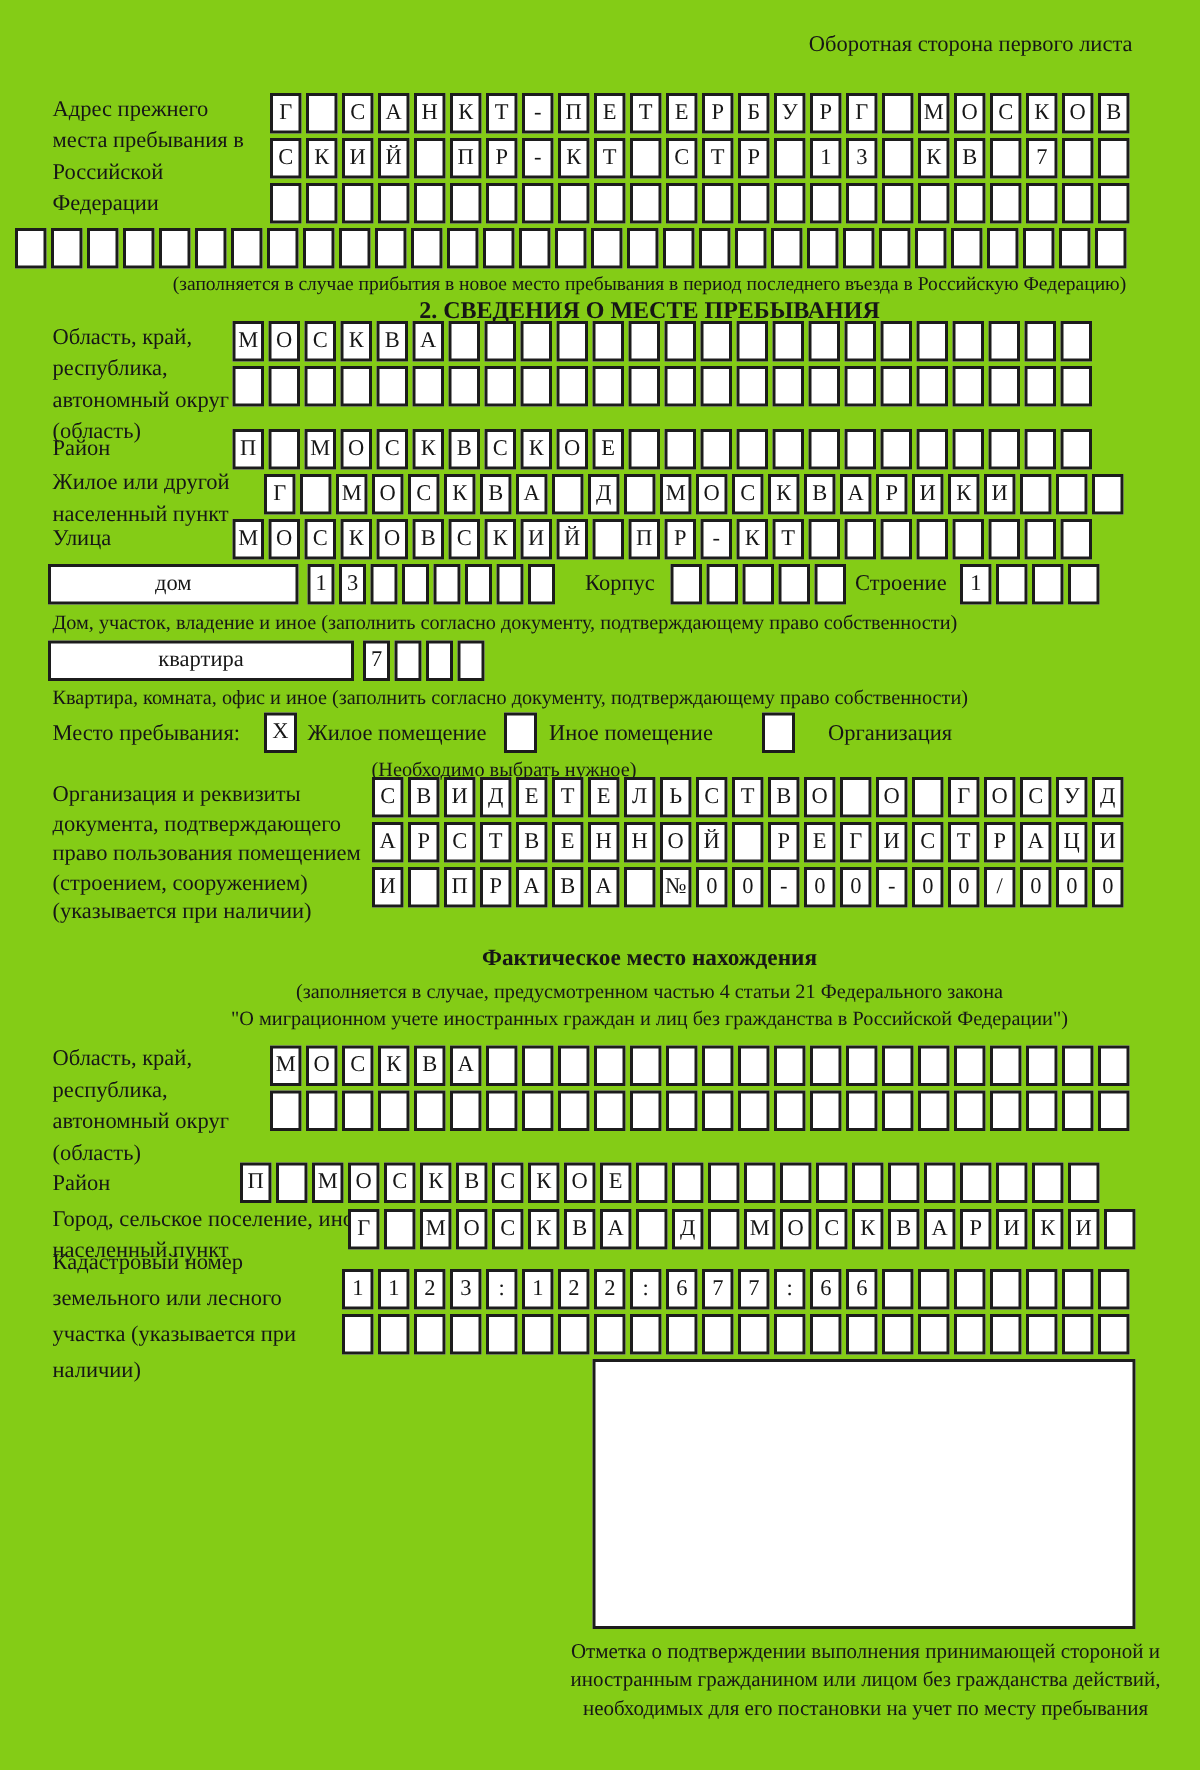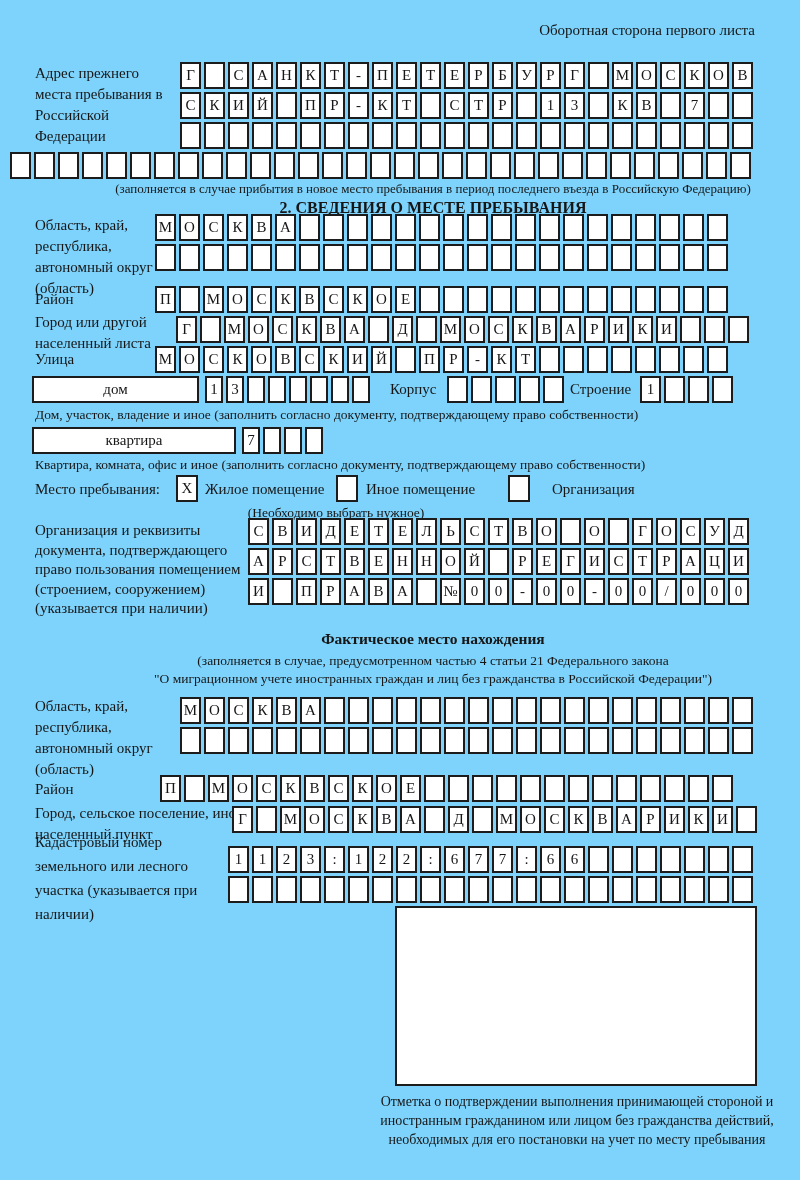--- a/index.html
+++ b/index.html
@@ -1,16 +1,16 @@
 <!DOCTYPE html>
 <html><head>
 <meta charset="utf-8">
 <style>
   html,body{margin:0;padding:0;background:#fff;}
-  .page{position:relative;width:800px;height:1180px;background:#7dd3fc;
+  .page{position:relative;width:800px;height:1180px;background:#84cc16;
         font-family:"Liberation Serif",serif;color:#161616;overflow:hidden;text-decoration:underline;}
   .abs{position:absolute;}
   .row{position:absolute;white-space:nowrap;height:27px;}
   .cell{display:inline-block;box-sizing:border-box;width:21px;height:27px;
         border:2px solid #1c1c1c;margin-right:3px;text-align:center;
         font-size:15px;line-height:23px;vertical-align:top;background:#fff;}
   .sm .cell{width:18px;margin-right:3px;}
   .lbl{position:absolute;font-size:15px;line-height:21px;}
   .cap{position:absolute;font-size:13px;line-height:16px;}
   .center{left:0;width:800px;text-align:center;margin-left:33px;}
@@ -37,21 +37,21 @@
 
   <div class="abs center bold" style="top:199px;font-size:16px;">2. СВЕДЕНИЯ О МЕСТЕ ПРЕБЫВАНИЯ</div>
 
   <div class="lbl" style="left:35px;top:215px;width:122px;">Область, край, республика, автономный округ (область)</div>
   <div class="row" style="left:155px;top:214px;"><span class="cell">М</span><span class="cell">О</span><span class="cell">С</span><span class="cell">К</span><span class="cell">В</span><span class="cell">А</span><span class="cell"></span><span class="cell"></span><span class="cell"></span><span class="cell"></span><span class="cell"></span><span class="cell"></span><span class="cell"></span><span class="cell"></span><span class="cell"></span><span class="cell"></span><span class="cell"></span><span class="cell"></span><span class="cell"></span><span class="cell"></span><span class="cell"></span><span class="cell"></span><span class="cell"></span><span class="cell"></span></div>
   <div class="row" style="left:155px;top:244px;"><span class="cell"></span><span class="cell"></span><span class="cell"></span><span class="cell"></span><span class="cell"></span><span class="cell"></span><span class="cell"></span><span class="cell"></span><span class="cell"></span><span class="cell"></span><span class="cell"></span><span class="cell"></span><span class="cell"></span><span class="cell"></span><span class="cell"></span><span class="cell"></span><span class="cell"></span><span class="cell"></span><span class="cell"></span><span class="cell"></span><span class="cell"></span><span class="cell"></span><span class="cell"></span><span class="cell"></span></div>
 
   <div class="lbl" style="left:35px;top:289px;">Район</div>
   <div class="row" style="left:155px;top:286px;"><span class="cell">П</span><span class="cell"></span><span class="cell">М</span><span class="cell">О</span><span class="cell">С</span><span class="cell">К</span><span class="cell">В</span><span class="cell">С</span><span class="cell">К</span><span class="cell">О</span><span class="cell">Е</span><span class="cell"></span><span class="cell"></span><span class="cell"></span><span class="cell"></span><span class="cell"></span><span class="cell"></span><span class="cell"></span><span class="cell"></span><span class="cell"></span><span class="cell"></span><span class="cell"></span><span class="cell"></span><span class="cell"></span></div>
 
-  <div class="lbl" style="left:35px;top:312px;width:140px;">Город или другой населенный листа</div>
+  <div class="lbl" style="left:35px;top:312px;width:140px;">Жилое или другой населенный пункт</div>
   <div class="row" style="left:176px;top:316px;"><span class="cell">Г</span><span class="cell"></span><span class="cell">М</span><span class="cell">О</span><span class="cell">С</span><span class="cell">К</span><span class="cell">В</span><span class="cell">А</span><span class="cell"></span><span class="cell">Д</span><span class="cell"></span><span class="cell">М</span><span class="cell">О</span><span class="cell">С</span><span class="cell">К</span><span class="cell">В</span><span class="cell">А</span><span class="cell">Р</span><span class="cell">И</span><span class="cell">К</span><span class="cell">И</span><span class="cell"></span><span class="cell"></span><span class="cell"></span></div>
 
   <div class="lbl" style="left:35px;top:349px;">Улица</div>
   <div class="row" style="left:155px;top:346px;"><span class="cell">М</span><span class="cell">О</span><span class="cell">С</span><span class="cell">К</span><span class="cell">О</span><span class="cell">В</span><span class="cell">С</span><span class="cell">К</span><span class="cell">И</span><span class="cell">Й</span><span class="cell"></span><span class="cell">П</span><span class="cell">Р</span><span class="cell">-</span><span class="cell">К</span><span class="cell">Т</span><span class="cell"></span><span class="cell"></span><span class="cell"></span><span class="cell"></span><span class="cell"></span><span class="cell"></span><span class="cell"></span><span class="cell"></span></div>
 
   <div class="wbox" style="left:32px;top:376px;width:167px;">дом</div>
   <div class="row sm" style="left:205px;top:376px;"><span class="cell">1</span><span class="cell">3</span><span class="cell"></span><span class="cell"></span><span class="cell"></span><span class="cell"></span><span class="cell"></span><span class="cell"></span></div>
   <div class="lbl" style="left:390px;top:379px;">Корпус</div>
   <div class="row" style="left:447px;top:376px;"><span class="cell"></span><span class="cell"></span><span class="cell"></span><span class="cell"></span><span class="cell"></span></div>
   <div class="lbl" style="left:570px;top:379px;">Строение</div>

